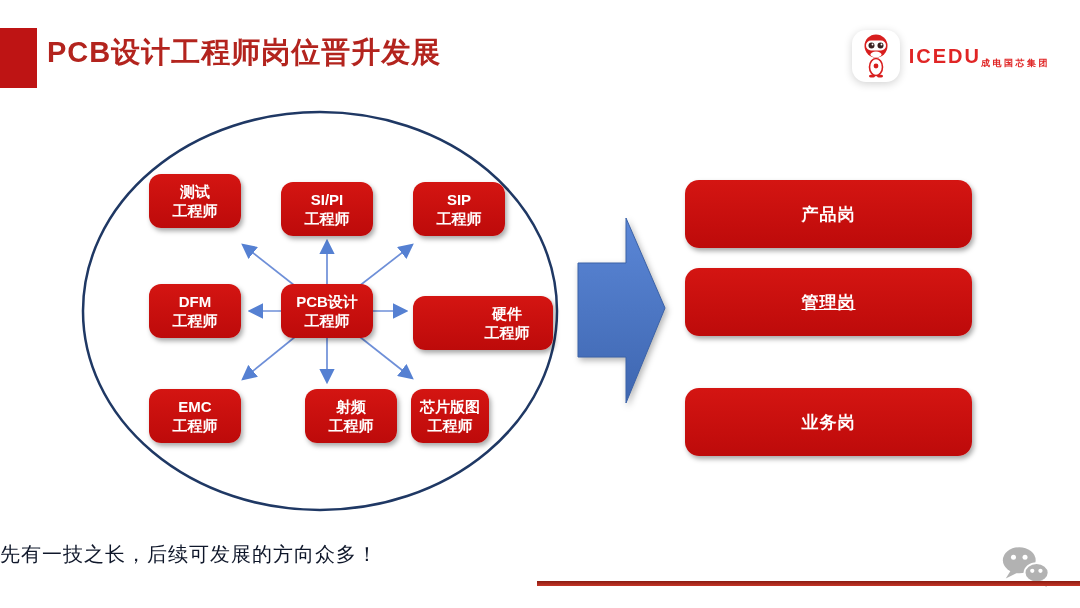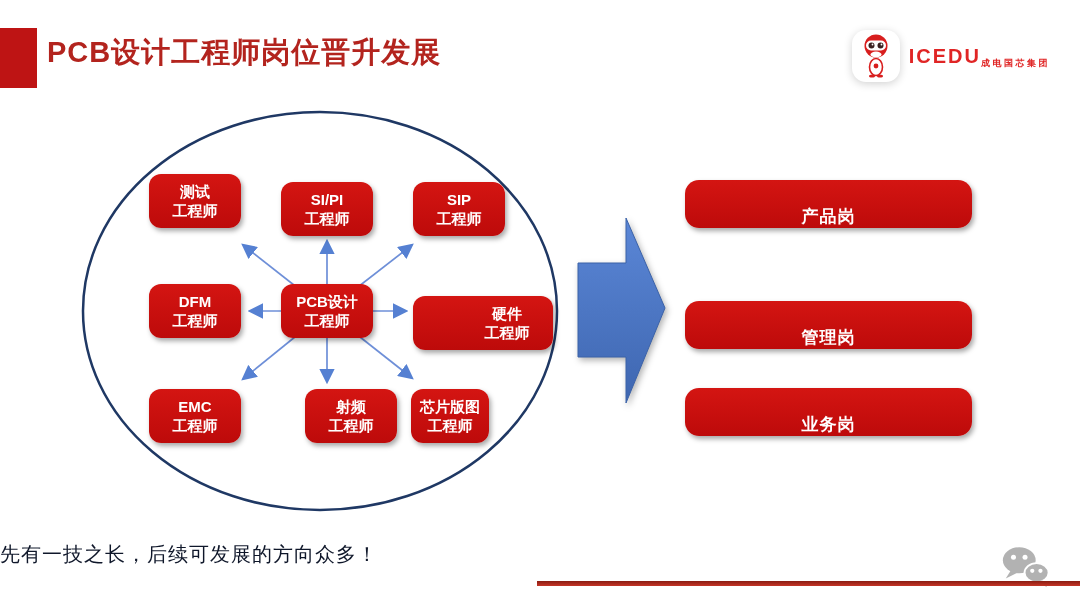--- a/index.html
+++ b/index.html
@@ -44,28 +44,28 @@
   .pos-sipi{left:281px;top:182px;}
   .pos-sip{left:413px;top:182px;}
   .pos-dfm{left:149px;top:284px;}
   .pos-center{left:281px;top:284px;}
   .pos-hardware{left:413px;top:296px;padding-left:48px;}
   .pos-emc{left:149px;top:389px;}
   .pos-rf{left:281px;top:389px;margin-left:24px;}
   .pos-chip{left:411px;top:389px;width:78px;}
   
   .promo-box{
-    position:absolute;z-index:2;left:685px;width:287px;height:48px;border-radius:14px;
+    position:absolute;z-index:2;left:685px;width:287px;height:68px;border-radius:14px;
     background:linear-gradient(#D41512,#BD0A0A);
     box-shadow:2px 3px 5px rgba(0,0,0,0.35);
     color:#fff;font-weight:bold;font-size:17px;letter-spacing:1px;
-    display:flex;align-items:flex-end;justify-content:center;
+    display:flex;align-items:center;justify-content:center;
   }
   .pos-promo-0{top:180px;}
-  .pos-promo-1{top:301px;}
+  .pos-promo-1{top:268px;text-decoration:underline;}
   .pos-promo-2{top:388px;}
   
   .footer-note{
     position:absolute;left:0;right:18px;top:541px;z-index:2;
     text-align:left;font-size:20px;color:#0f172a;letter-spacing:1px;
   }
   .watermark{
     position:absolute;right:28px;top:544px;z-index:2;
     display:flex;align-items:center;gap:10px;
   }

